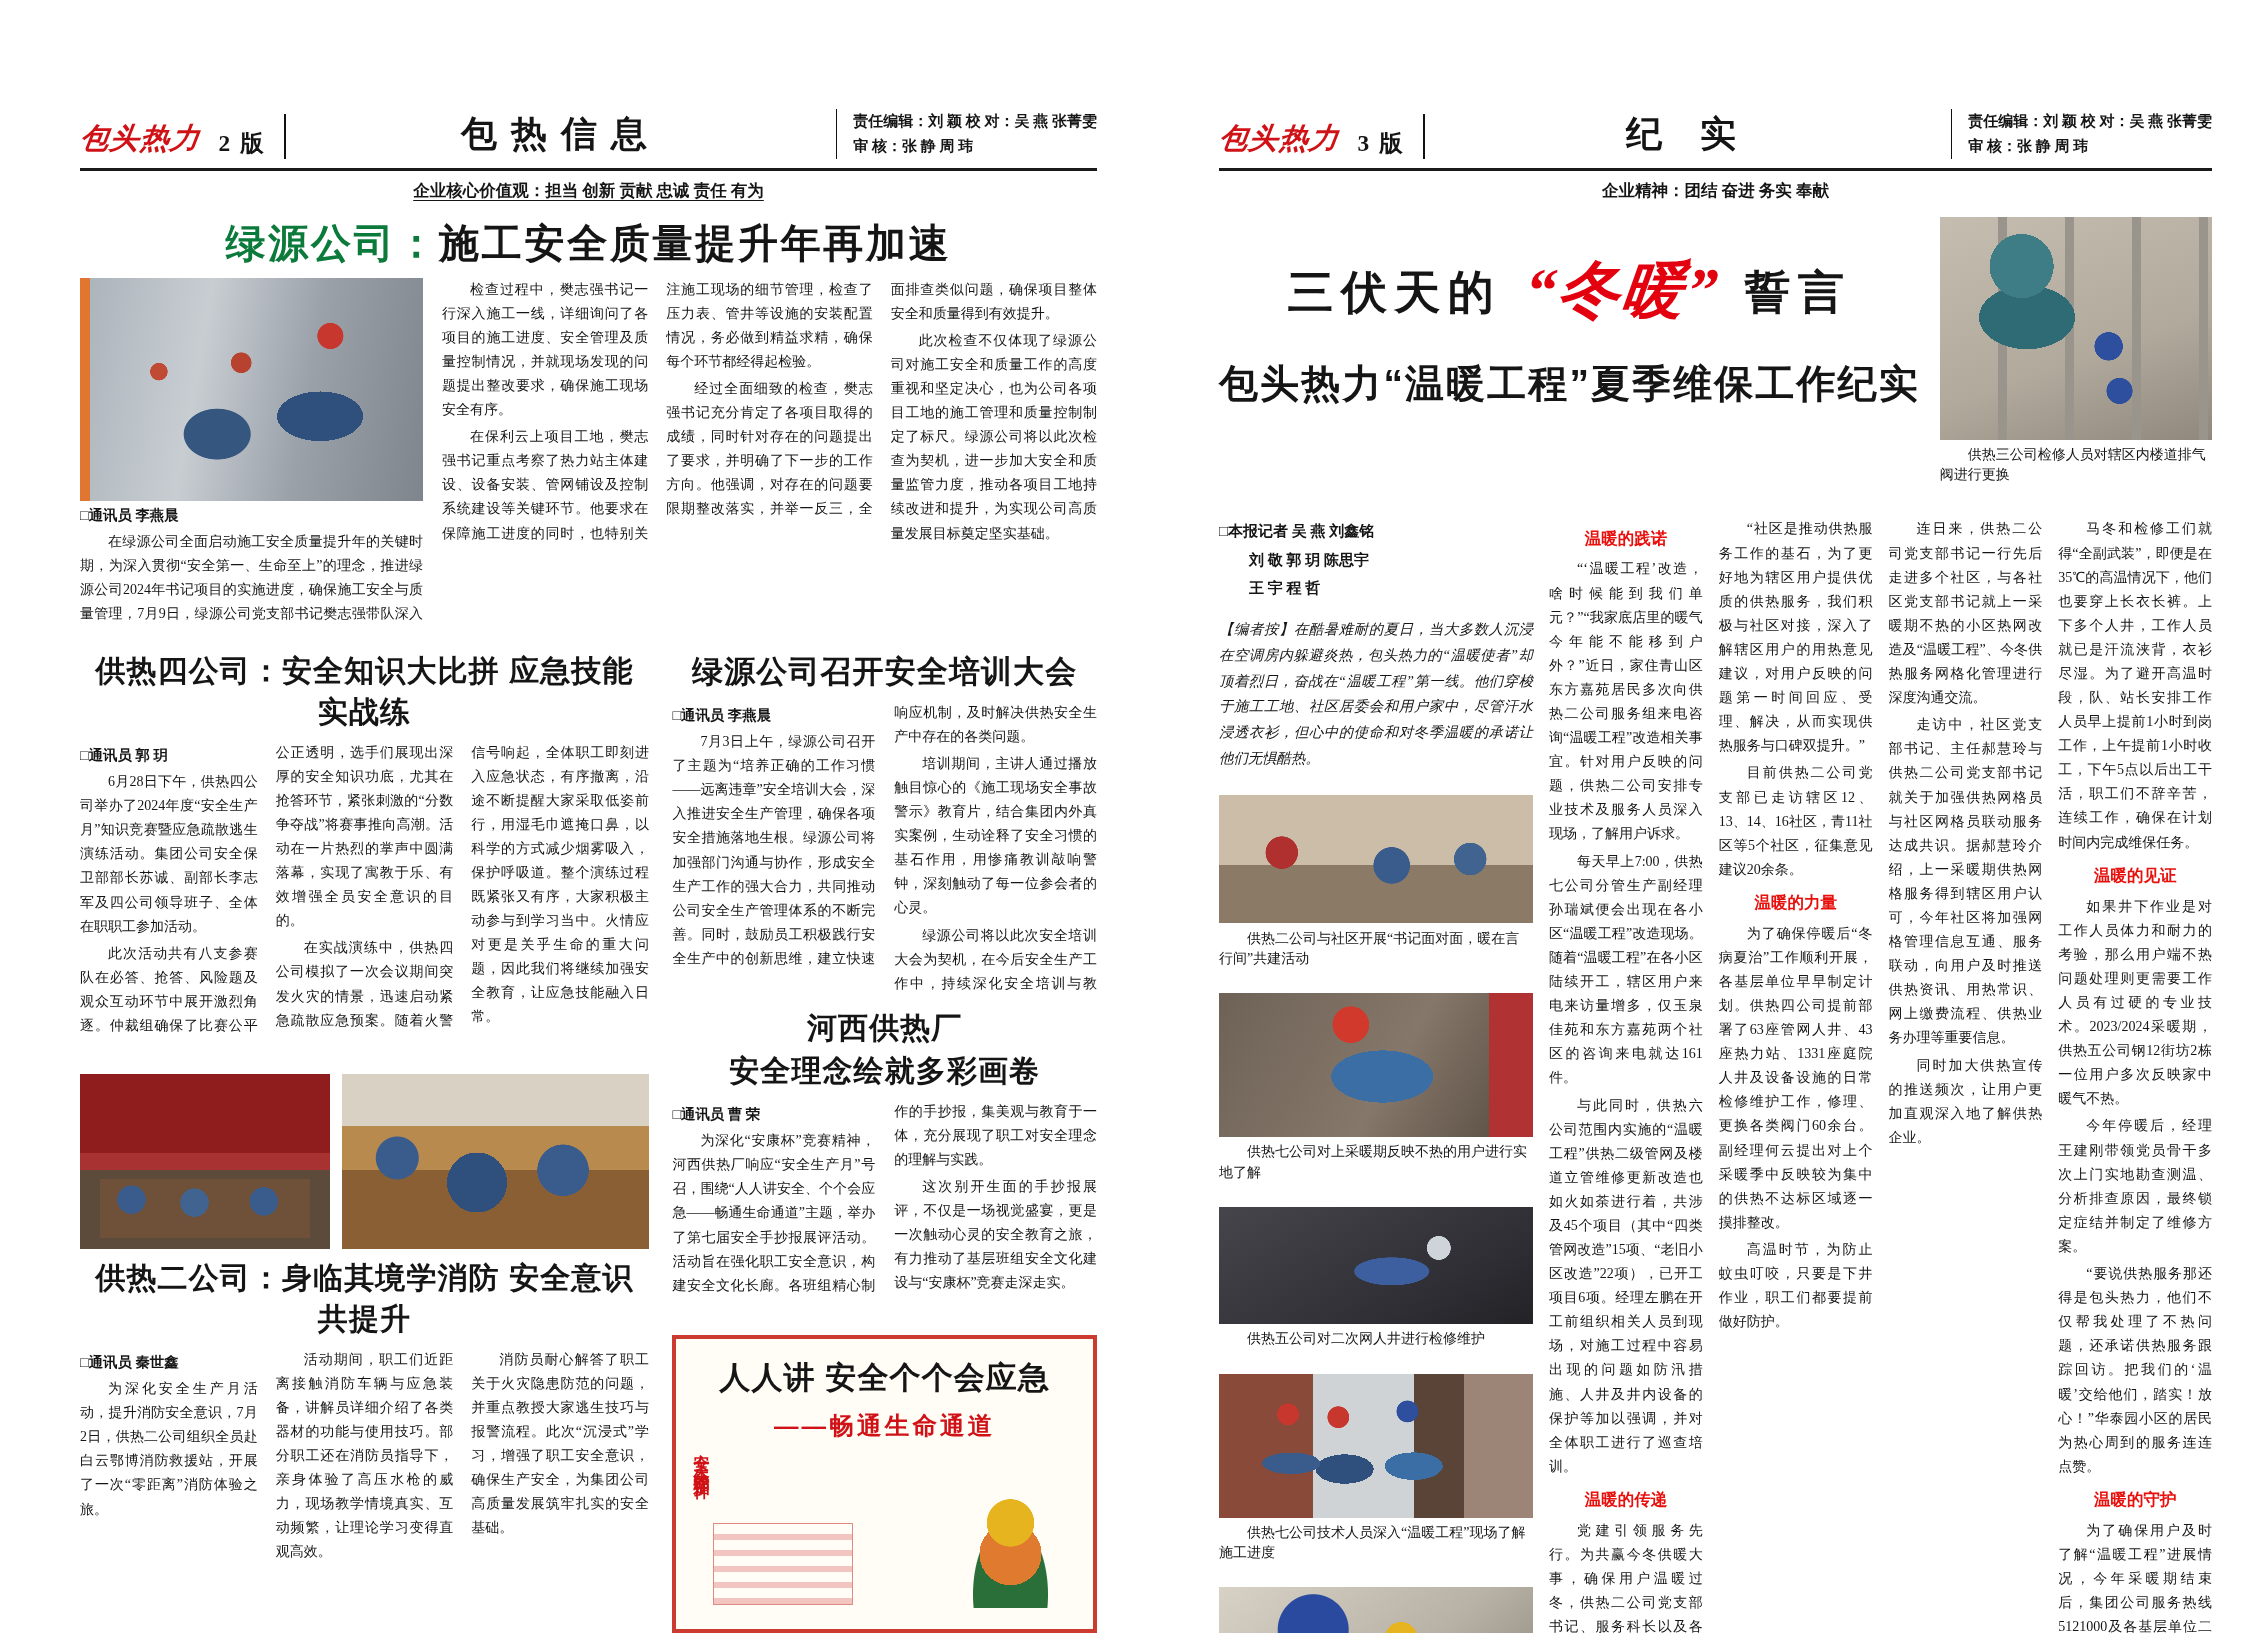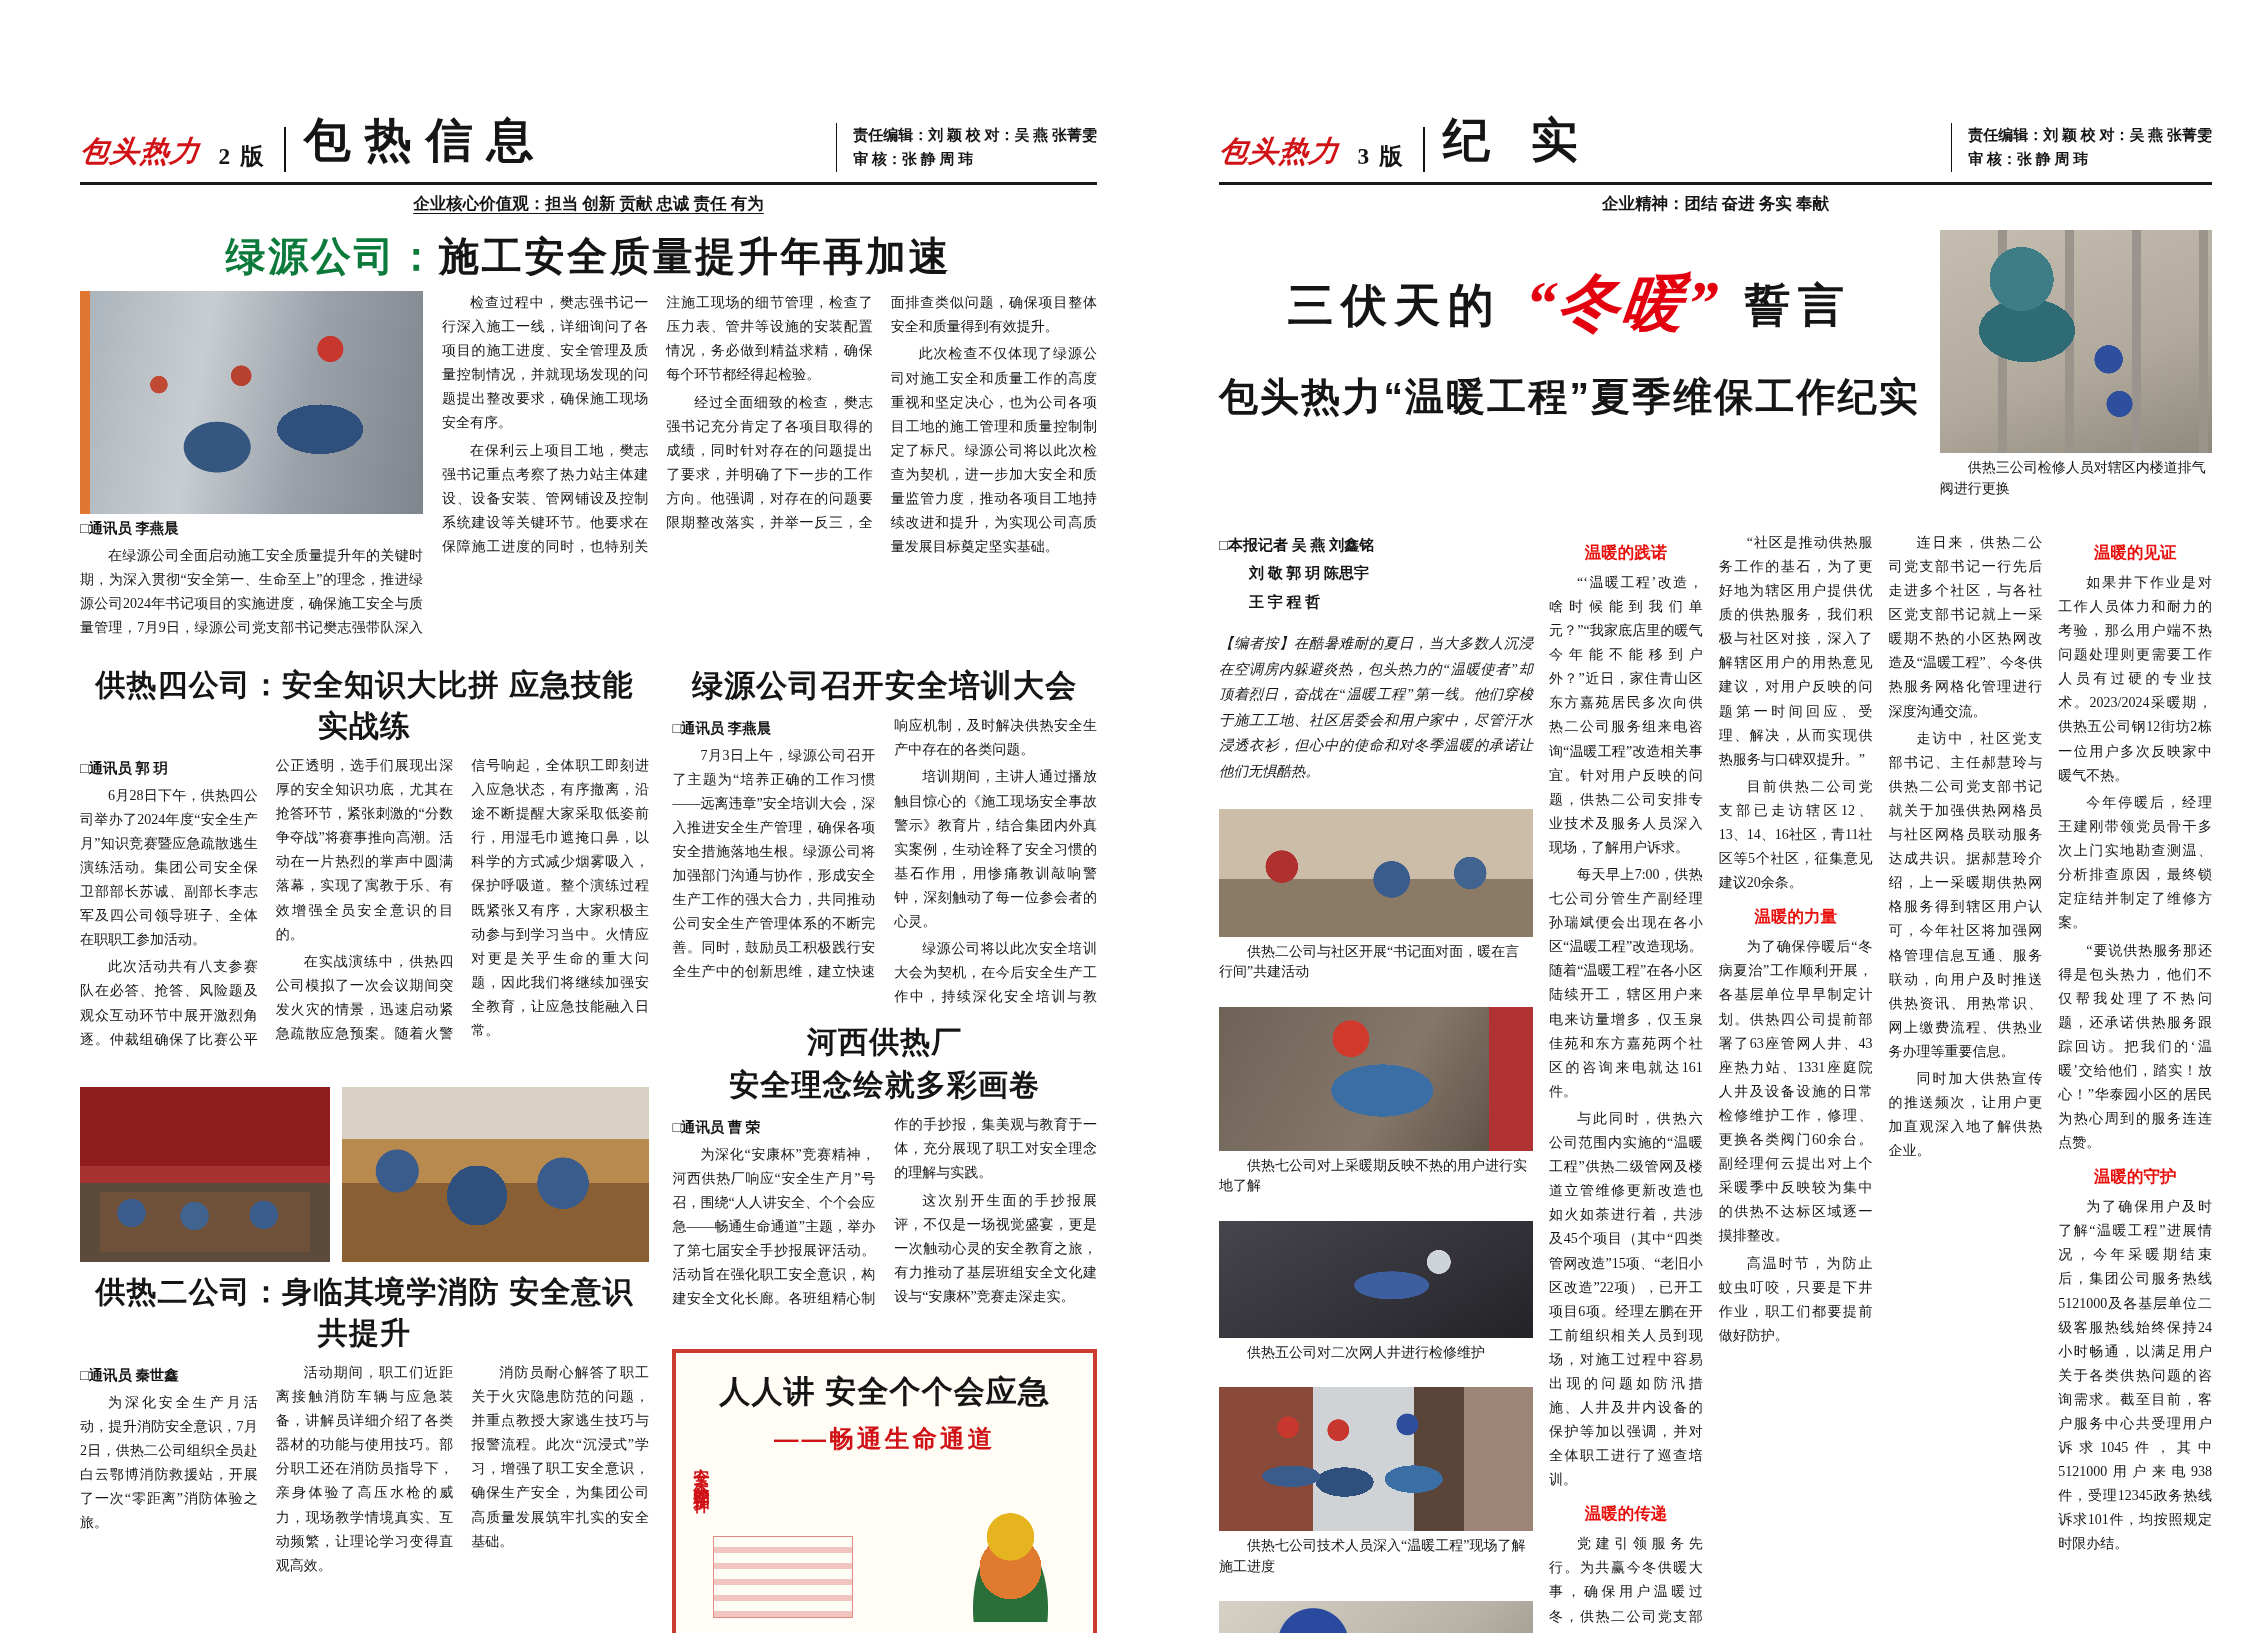--- a/index.html
+++ b/index.html
@@ -9,22 +9,22 @@
   #pg2{left:80px;width:1017px;height:1510px;}
   #pg3{left:1219px;width:993px;height:1510px;}
 
   
   .masthead{display:flex;align-items:flex-end;gap:18px;border-bottom:3.2px solid #1a1a1a;
             padding-bottom:9.6px;}
   .brand{font-family:"Liberation Serif",serif;font-style:italic;font-weight:bold;
          color:#d01217;font-size:29px;transform:skewX(-8deg);letter-spacing:1.1px;white-space:nowrap;}
   .pageno{font-size:23.4px;font-weight:bold;white-space:nowrap;letter-spacing:2.1px;}
   .vbar{width:0;border-left:2.1px solid #111;height:45px;}
-  .section-title{font-family:"Liberation Sans",sans-serif;font-weight:900;font-size:47px;
-                 letter-spacing:14px;white-space:nowrap;flex:1;}
+  .section-title{font-family:"Liberation Sans",sans-serif;font-weight:900;font-size:36px;
+                 letter-spacing:14px;white-space:nowrap;flex:1;text-align:center;}
   .editors{font-size:15px;font-weight:bold;line-height:1.65;border-left:1.6px solid #111;
            padding-left:16px;white-space:nowrap;}
   .values-line{text-align:center;font-size:16.5px;font-weight:bold;margin:8.5px 0 5.3px 0;}
   .values-line.u{text-decoration:underline;text-underline-offset:4.3px;}
 
   
   .headline-a{ text-align:center;font-family:"Liberation Sans",sans-serif;font-weight:900;
                font-size:40px;letter-spacing:2.7px;margin:14px 0 7px 0;}
   .headline-a .green{color:#0c7a3a;}
   .headline-b{text-align:center;font-family:"Liberation Sans",sans-serif;font-weight:900;
@@ -326,20 +326,21 @@
       <p class="bp">高温时节，为防止蚊虫叮咬，只要是下井作业，职工们都要提前做好防护。</p>
     </div>
 
     <div class="tcol">
       <p class="bp">连日来，供热二公司党支部书记一行先后走进多个社区，与各社区党支部书记就上一采暖期不热的小区热网改造及“温暖工程”、今冬供热服务网格化管理进行深度沟通交流。</p>
       <p class="bp">走访中，社区党支部书记、主任郝慧玲与供热二公司党支部书记就关于加强供热网格员与社区网格员联动服务达成共识。据郝慧玲介绍，上一采暖期供热网格服务得到辖区用户认可，今年社区将加强网格管理信息互通、服务联动，向用户及时推送供热资讯、用热常识、网上缴费流程、供热业务办理等重要信息。</p>
       <p class="bp">同时加大供热宣传的推送频次，让用户更加直观深入地了解供热企业。</p>
     </div>
 
     <div class="tcol">
+      <p class="bp">马冬和检修工们就得“全副武装”，即便是在35℃的高温情况下，他们也要穿上长衣长裤。上下多个人井，工作人员就已是汗流浃背，衣衫尽湿。为了避开高温时段，队、站长安排工作人员早上提前1小时到岗工作，上午提前1小时收工，下午5点以后出工干活，职工们不辞辛苦，连续工作，确保在计划时间内完成维保任务。</p>
       <div class="sub">温暖的见证</div>
       <p class="bp">如果井下作业是对工作人员体力和耐力的考验，那么用户端不热问题处理则更需要工作人员有过硬的专业技术。2023/2024采暖期，供热五公司钢12街坊2栋一位用户多次反映家中暖气不热。</p>
       <p class="bp">今年停暖后，经理王建刚带领党员骨干多次上门实地勘查测温、分析排查原因，最终锁定症结并制定了维修方案。</p>
       <p class="bp">“要说供热服务那还得是包头热力，他们不仅帮我处理了不热问题，还承诺供热服务跟踪回访。把我们的‘温暖’交给他们，踏实！放心！”华泰园小区的居民为热心周到的服务连连点赞。</p>
       <div class="sub">温暖的守护</div>
       <p class="bp">为了确保用户及时了解“温暖工程”进展情况，今年采暖期结束后，集团公司服务热线5121000及各基层单位二级客服热线始终保持24小时畅通，以满足用户关于各类供热问题的咨询需求。截至目前，客户服务中心共受理用户诉求1045件，其中5121000用户来电938件，受理12345政务热线诉求101件，均按照规定时限办结。</p>
     </div>
   </div>
 </div>
 

